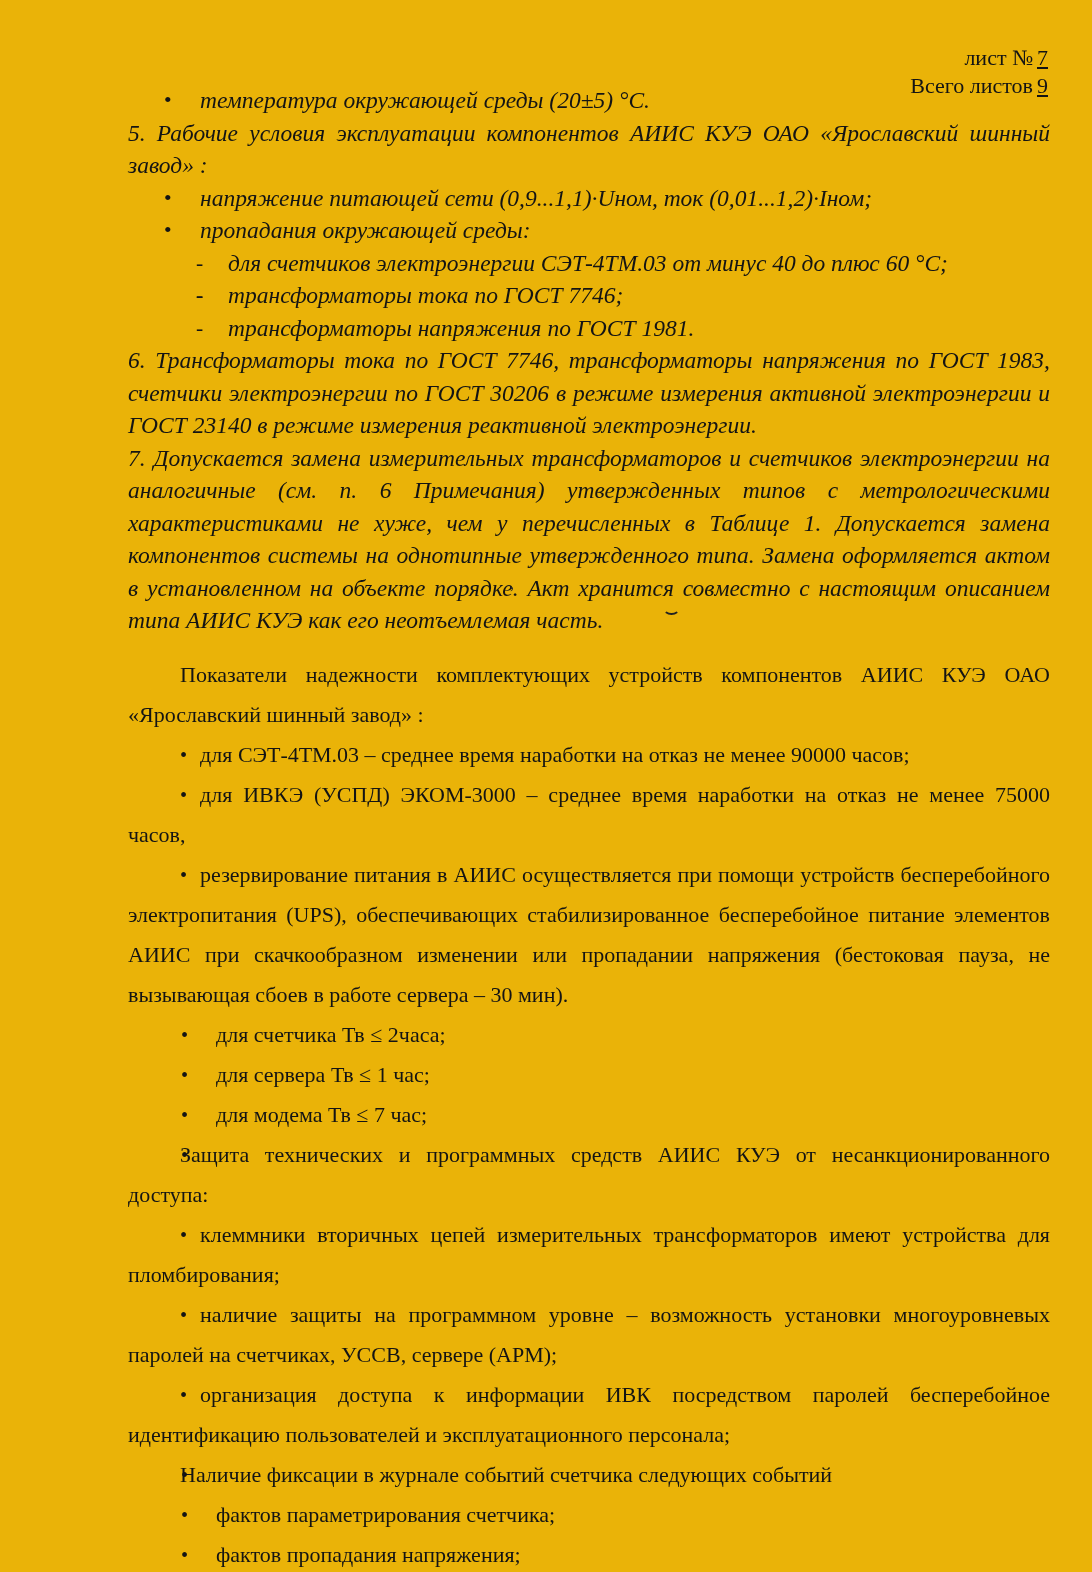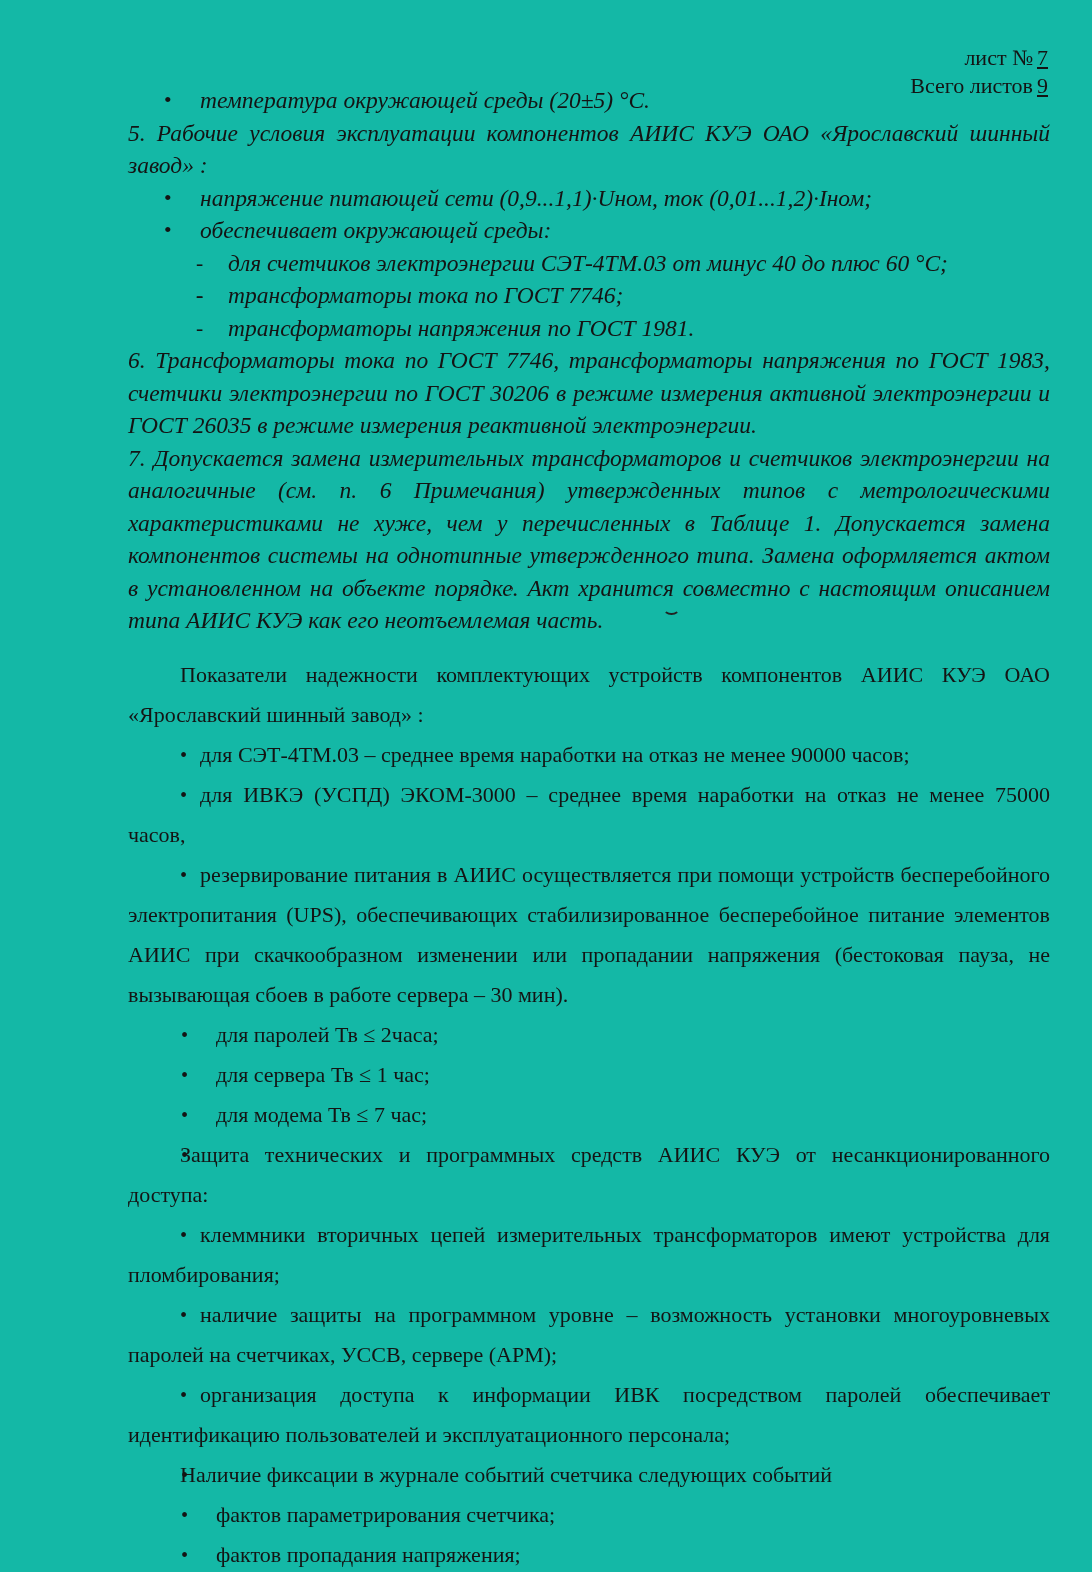--- a/index.html
+++ b/index.html
@@ -1,20 +1,20 @@
 <!DOCTYPE html>
 <html lang="ru"><head>
 <meta charset="utf-8">
 <style>
   html, body { margin: 0; padding: 0; background: #ffffff; }
   .page {
     position: relative;
     width: 1092px;
     height: 1572px;
-    background: #14b8a6;
+    background: #eab308;
     font-family: "Liberation Serif", "DejaVu Serif", serif;
     color: #141414;
     overflow: hidden;
   }
   .header {
     position: absolute;
     top: 44px;
     right: 44px;
     text-align: right;
     font-size: 22px;
@@ -65,42 +65,42 @@
     <div><span>лист №</span><span class="num">7</span></div>
     <div><span>Всего листов</span><span class="num">9</span></div>
   </div>
 
   <div class="content">
 
     <section class="sec-a">
       <p class="li-bullet"><span class="b">•</span><span>температура окружающей среды (20±5) °С.</span></p>
       <p>5. Рабочие условия эксплуатации компонентов АИИС КУЭ ОАО «Ярославский шинный завод» :</p>
       <p class="li-bullet"><span class="b">•</span><span>напряжение питающей сети (0,9...1,1)·Uном, ток (0,01...1,2)·Iном;</span></p>
-      <p class="li-bullet"><span class="b">•</span><span>обеспечивает окружающей среды:</span></p>
+      <p class="li-bullet"><span class="b">•</span><span>пропадания окружающей среды:</span></p>
       <p class="li-dash"><span class="b">-</span><span>для счетчиков электроэнергии СЭТ-4ТМ.03 от минус 40 до плюс 60 °С;</span></p>
       <p class="li-dash"><span class="b">-</span></p>
       <p class="li-dash"><span class="b">-</span><span>трансформаторы тока по ГОСТ 7746;</span></p>
       <p class="li-dash"><span class="b">-</span><span>трансформаторы напряжения по ГОСТ 1981.</span></p>
-      <p>6. Трансформаторы тока по ГОСТ 7746, трансформаторы напряжения по ГОСТ 1983, счетчики электроэнергии по ГОСТ 30206 в режиме измерения активной электроэнергии и ГОСТ 26035 в режиме измерения реактивной электроэнергии.</p>
+      <p>6. Трансформаторы тока по ГОСТ 7746, трансформаторы напряжения по ГОСТ 1983, счетчики электроэнергии по ГОСТ 30206 в режиме измерения активной электроэнергии и ГОСТ 23140 в режиме измерения реактивной электроэнергии.</p>
       <p>7. Допускается замена измерительных трансформаторов и счетчиков электроэнергии на аналогичные (см. п. 6 Примечания) утвержденных типов с метрологическими характеристиками не хуже, чем у перечисленных в Таблице 1. Допускается замена компонентов системы на однотипные утвержденного типа. Замена оформляется актом в установленном на объекте порядке. Акт хранится совместно с настоящим описанием типа АИИС КУЭ как его неотъемлемая часть.</p>
     </section>
 
     <section class="sec-b">
       <p class="para-indent">Показатели надежности комплектующих устройств компонентов АИИС КУЭ ОАО «Ярославский шинный завод» :</p>
       <p class="bullet-flow"><span class="b">•</span><span>для СЭТ-4ТМ.03 – среднее время наработки на отказ не менее 90000 часов;</span></p>
       <p class="bullet-flow"><span class="b">•</span><span>для ИВКЭ (УСПД) ЭКОМ-3000 – среднее время наработки на отказ не менее 75000 часов,</span></p>
       <p class="bullet-flow"><span class="b">•</span><span>резервирование питания в АИИС осуществляется при помощи устройств бесперебойного электропитания (UPS), обеспечивающих стабилизированное бесперебойное питание элементов АИИС при скачкообразном изменении или пропадании напряжения (бестоковая пауза, не вызывающая сбоев в работе сервера – 30 мин).</span></p>
-      <p class="bullet-list"><span class="b">•</span><span>для паролей Тв ≤ 2часа;</span></p>
+      <p class="bullet-list"><span class="b">•</span><span>для счетчика Тв ≤ 2часа;</span></p>
       <p class="bullet-list"><span class="b">•</span><span>для сервера Тв ≤ 1 час;</span></p>
       <p class="bullet-list"><span class="b">•</span><span>для модема Тв ≤ 7 час;</span></p>
       <p class="bullet-list"><span class="b">•</span></p>
       <p class="para-indent">Защита технических и программных средств АИИС КУЭ  от несанкционированного доступа:</p>
       <p class="bullet-flow"><span class="b">•</span><span>клеммники вторичных цепей измерительных трансформаторов имеют устройства для пломбирования;</span></p>
       <p class="bullet-flow"><span class="b">•</span><span>наличие защиты на программном уровне – возможность установки многоуровневых паролей на счетчиках, УССВ, сервере (АРМ);</span></p>
-      <p class="bullet-flow"><span class="b">•</span><span>организация доступа к информации ИВК посредством паролей обеспечивает идентификацию пользователей и эксплуатационного персонала;</span></p>
+      <p class="bullet-flow"><span class="b">•</span><span>организация доступа к информации ИВК посредством паролей бесперебойное идентификацию пользователей и эксплуатационного персонала;</span></p>
       <p class="bullet-list"><span class="b">•</span></p>
       <p class="para-indent">Наличие фиксации в журнале событий счетчика следующих событий</p>
       <p class="bullet-list"><span class="b">•</span><span>фактов параметрирования счетчика;</span></p>
       <p class="bullet-list"><span class="b">•</span><span>фактов пропадания напряжения;</span></p>
       <p class="bullet-list"><span class="b">•</span><span>фактов коррекции времени.</span></p>
 
     </section>
 
   </div>
 

